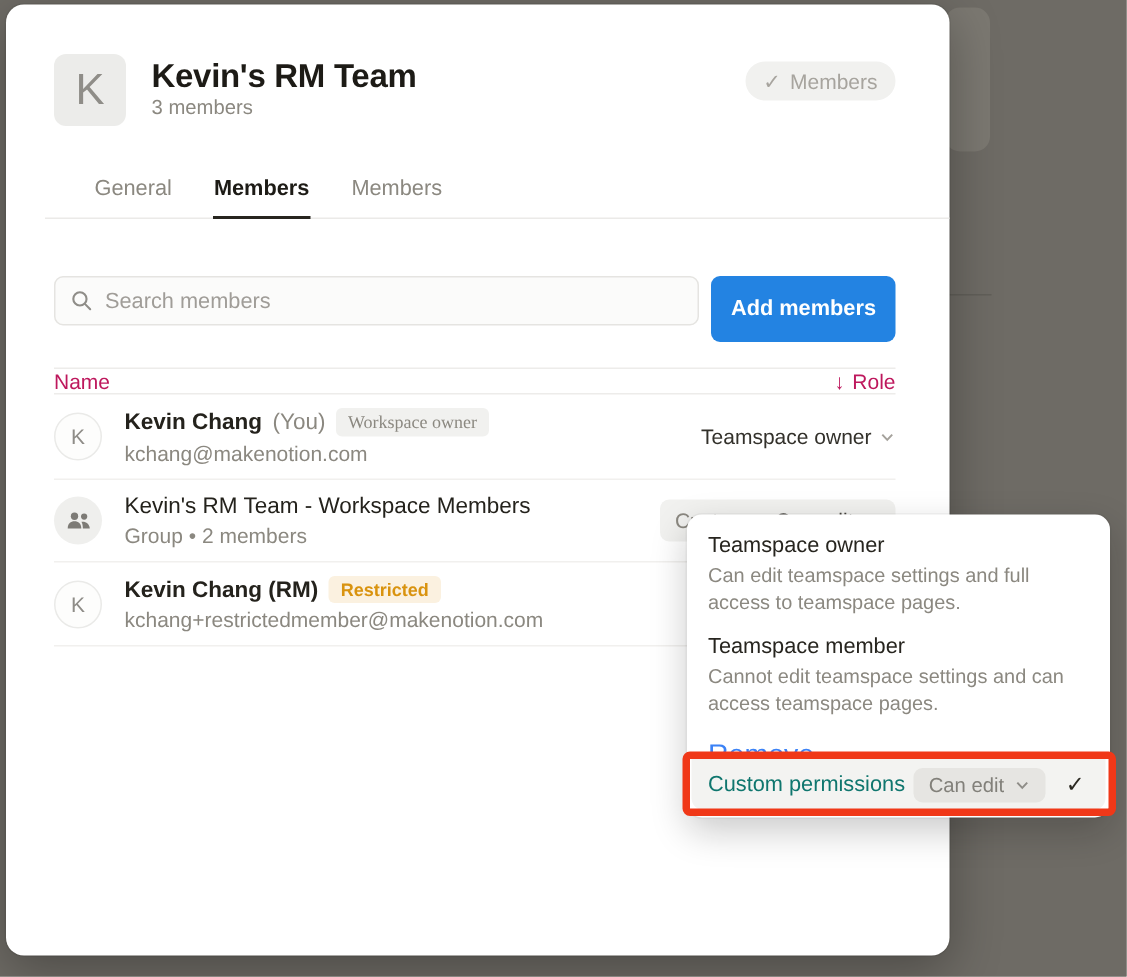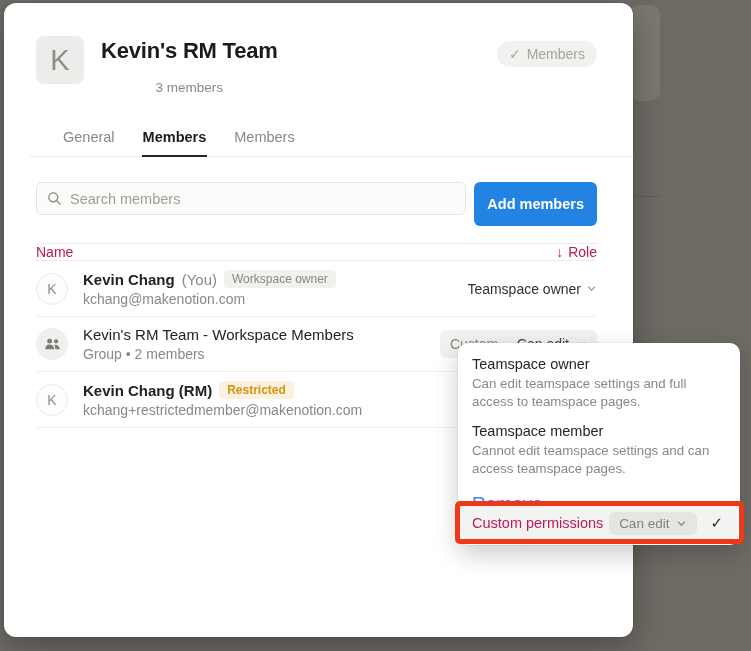--- a/index.html
+++ b/index.html
@@ -29,35 +29,35 @@
     box-shadow: 0 0 0 1px rgba(0,0,0,.06), 0 10px 34px rgba(0,0,0,.30);
   }
   .dialog-header { position: relative; padding: 33px 36px 0 32px; display: flex; gap: 17px; }
   .avatar-square {
     width: 48px; height: 48px; flex: 0 0 48px;
     background: #ececea; border-radius: 8px;
     display: flex; align-items: center; justify-content: center;
     font-size: 29px; color: #8f8d88;
   }
   .team-title { font-size: 22px; font-weight: 700; color: #1d1b16; letter-spacing: -0.2px; padding-top: 2px; }
-  .team-subtitle { font-size: 13.5px; color: #8b8880; margin-top: 16px; text-align: center; }
+  .team-subtitle { font-size: 13.5px; color: #8b8880; margin-top: 0; }
   .joined-badge {
     position: absolute; right: 36px; top: 38px;
     height: 26px; padding: 0 12px; border-radius: 14px;
     background: #f1f1ef; color: #a7a49e;
     font-size: 14px; display: flex; align-items: center; gap: 6px;
   }
 
   
   .tabs { display: flex; gap: 26px; padding: 0 32px; margin-top: 28px; border-bottom: 1px solid #ebeae8; margin-left: 26px; }
   .tab { font-size: 14.5px; color: #8b8880; padding: 6px 1px 10px; cursor: pointer; }
   .tab.active { color: #1d1b16; font-weight: 600; border-bottom: 2px solid #27251f; margin-bottom: -1px; }
 
   
-  .search-row { display: flex; gap: 8px; margin: 25px 36px 0 32px; }
+  .search-row { display: flex; gap: 8px; margin: 38px 36px 0 32px; }
   .search-box {
     flex: 1; height: 33px; border: 1px solid #e5e4e1; border-radius: 6px;
     background: #fbfbfa; display: flex; align-items: center; padding: 0 10px; gap: 8px;
   }
   .search-box input {
     flex: 1; border: none; outline: none; background: transparent;
     font-size: 14.5px; color: #1d1b16; font-family: "Liberation Sans", sans-serif;
   }
   .search-box input::placeholder { color: #a09d98; }
   .add-btn {
@@ -83,21 +83,21 @@
     display: flex; align-items: center; justify-content: center; margin-right: 15px;
   }
   .row-avatar.person { background: #fdfdfc; border: 1px solid #eaeae8; font-size: 14px; color: #8f8d88; }
   .row-avatar.group { background: #efefed; }
   .row-main { flex: 1; min-width: 0; }
   .name-line { display: flex; align-items: center; gap: 7px; font-size: 15px; color: #24221c; }
   .member-name { font-weight: 600; }
   .name-suffix { color: #8b8880; font-weight: 400; }
   .badge-gray {
     background: #f1f1ef; color: #8b8880; font-size: 12px;
-    padding: 2px 8px; border-radius: 4px; white-space: nowrap;
+    padding: 2px 8px; border-radius: 4px; white-space: nowrap; font-family: Liberation Serif, serif;
   }
   .badge-orange {
     background: #fbf1e0; color: #d9930f; font-size: 12px; font-weight: 600;
     padding: 2px 8px; border-radius: 4px; white-space: nowrap;
   }
   .row-sub { font-size: 14px; color: #8b8880; margin-top: 3px; }
   .role-text { display: flex; align-items: center; gap: 5px; font-size: 14px; color: #33312b; cursor: pointer; white-space: nowrap; }
   .role-pill {
     display: flex; align-items: center; gap: 7px; background: #f1f1ef;
     border-radius: 6px; padding: 6px 10px; font-size: 14px; cursor: pointer; white-space: nowrap;
@@ -115,21 +115,21 @@
   }
   .dd-item { padding: 4px 14px 6px; cursor: pointer; }
   .dd-title { font-size: 14.5px; font-weight: 500; color: #27251f; line-height: 20px; }
   .dd-desc { font-size: 13.3px; color: #8b8880; line-height: 18px; margin-top: 1px; }
   .dd-remove { font-size: 19px; color: #3b82f6; padding: 9px 14px 5px; cursor: pointer; }
   .dd-custom-row {
     position: absolute; left: 3px; right: 3px; top: 163px; height: 34px;
     background: #f3f3f1; border-radius: 0 0 8px 8px;
     display: flex; align-items: center; padding: 0 11px; cursor: pointer;
   }
-  .dd-custom-label { font-size: 14.5px; color: #be185d; }
+  .dd-custom-label { font-size: 14.5px; color: #0f766e; }
   .dd-custom-pill {
     margin-left: auto; display: flex; align-items: center; gap: 7px;
     background: #e6e5e2; border-radius: 6px; padding: 4px 10px;
     font-size: 13.5px; color: #82807a; cursor: pointer;
   }
   .dd-check { margin: 0 3px 0 13px; font-size: 15px; color: #2b2922; }
 
   
   .highlight-box {
     position: absolute; left: 455px; top: 501px;

